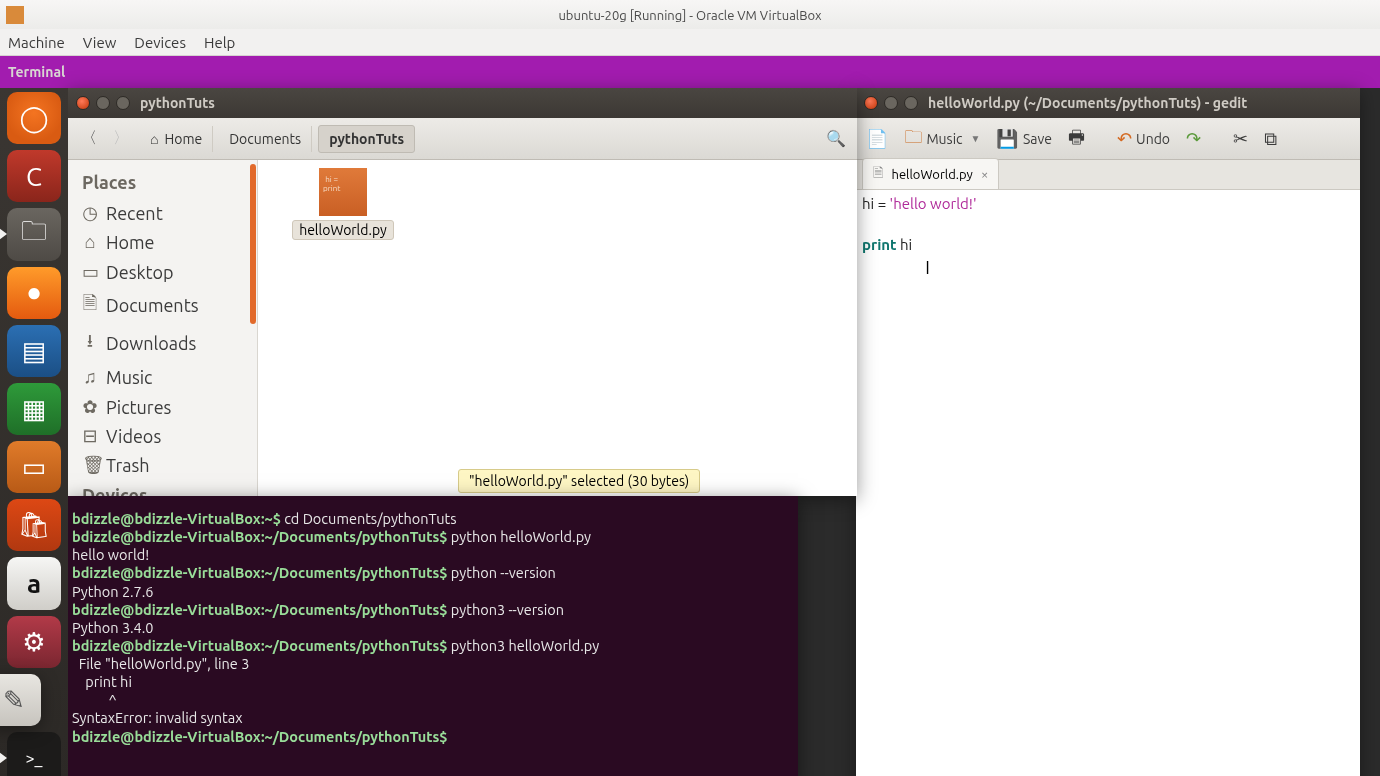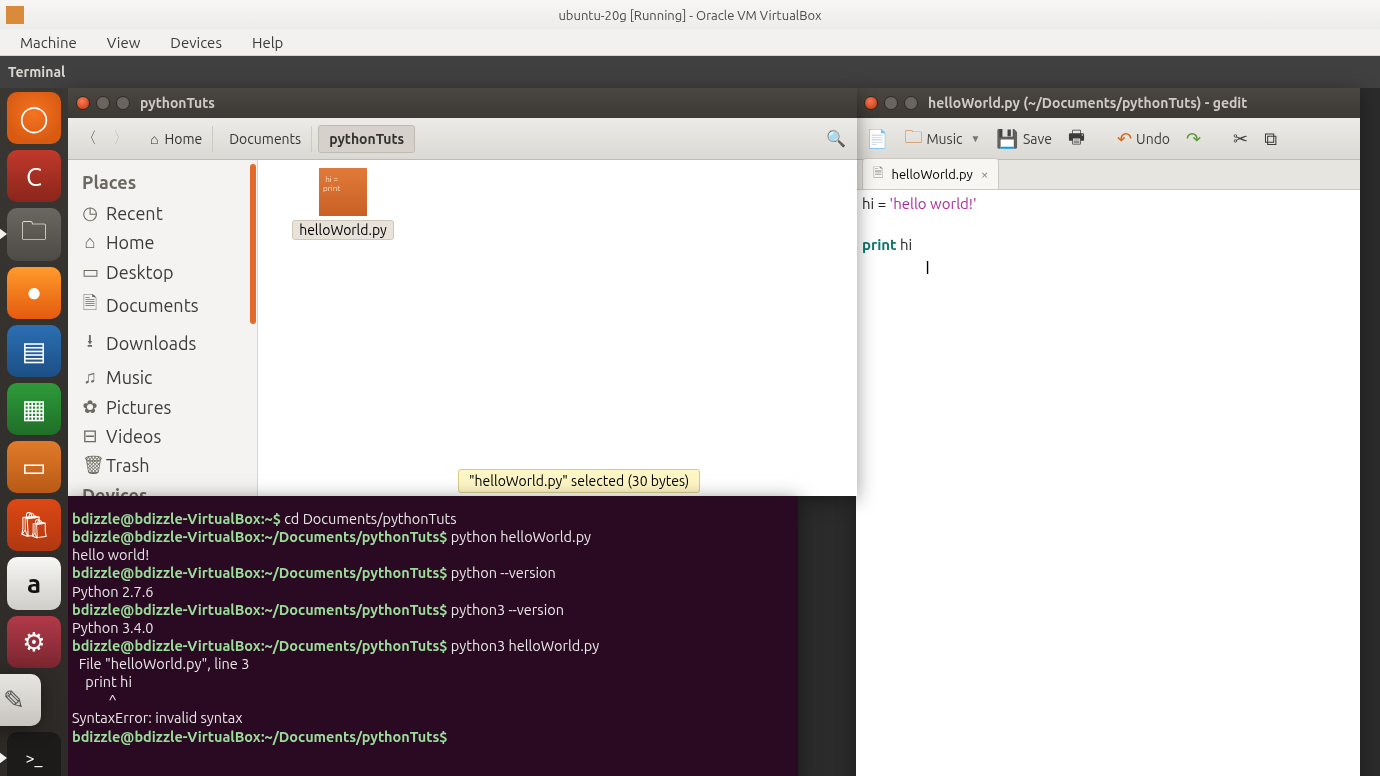--- a/index.html
+++ b/index.html
@@ -3,22 +3,22 @@
 <meta charset="utf-8">
 <style>
 * { margin: 0; padding: 0; box-sizing: border-box; font-family: Ubuntu, "Segoe UI", Arial, sans-serif; }
 body { width: 1380px; height: 776px; background: #000; overflow: hidden; position: relative; }
 
 
 .vbox-titlebar { height: 29px; background: linear-gradient(#f7f6f5,#ececea); display:flex; align-items:center; position:relative; }
 .vbox-titlebar .vbox-icon { width:18px; height:18px; margin:0 6px; background:#d98a3a; }
 .vbox-title { position:absolute; left:50%; transform:translateX(-50%); font-size:13px; color:#4a4a4a; }
 .vbox-menubar { height:27px; background:#f2f1f0; display:flex; align-items:center; padding:0 8px; gap:18px; font-size:15px; color:#3a3a3a; border-bottom:1px solid #d6d3d0; }
-.vbox-menubar span { cursor:default;margin-left:12px; }
-.ubuntu-top { height:24px; background:#404040; color:#d8d6d2; font-size:14px; font-weight:bold; display:flex; align-items:center; padding:16px 8px; }
+.vbox-menubar span { cursor:default; }
+.ubuntu-top { height:24px; background:#a21caf; color:#d8d6d2; font-size:14px; font-weight:bold; display:flex; align-items:center; padding:16px 8px; }
 
 
 .workspace { position:relative; height: calc(776px - 29px - 27px - 24px); background:#2b2b2b; }
 
 
 .launcher { position:absolute; left:0; top:0; width:68px; height:100%; background: linear-gradient(#3a3632,#2c2926); display:flex; flex-direction:column; align-items:center; padding-top:4px; gap:6px; z-index:5; }
 .launcher .tile { width:54px; height:54px; border-radius:10px; display:flex; align-items:center; justify-content:center; font-size:26px; color:#fff; position:relative; background:rgba(255,255,255,.06); }
 .launcher .tile.active::before{content:"";position:absolute;left:-8px;top:50%;width:0;height:0;border-top:6px solid transparent;border-bottom:6px solid transparent;border-left:8px solid #f2f1f0;transform:translateY(-50%);}
 .tile.ubuntu{background:radial-gradient(circle at 50% 40%, #f47421 0%, #d95b12 70%);}
 .tile.red{background:linear-gradient(#c0392b,#8a251b);}

